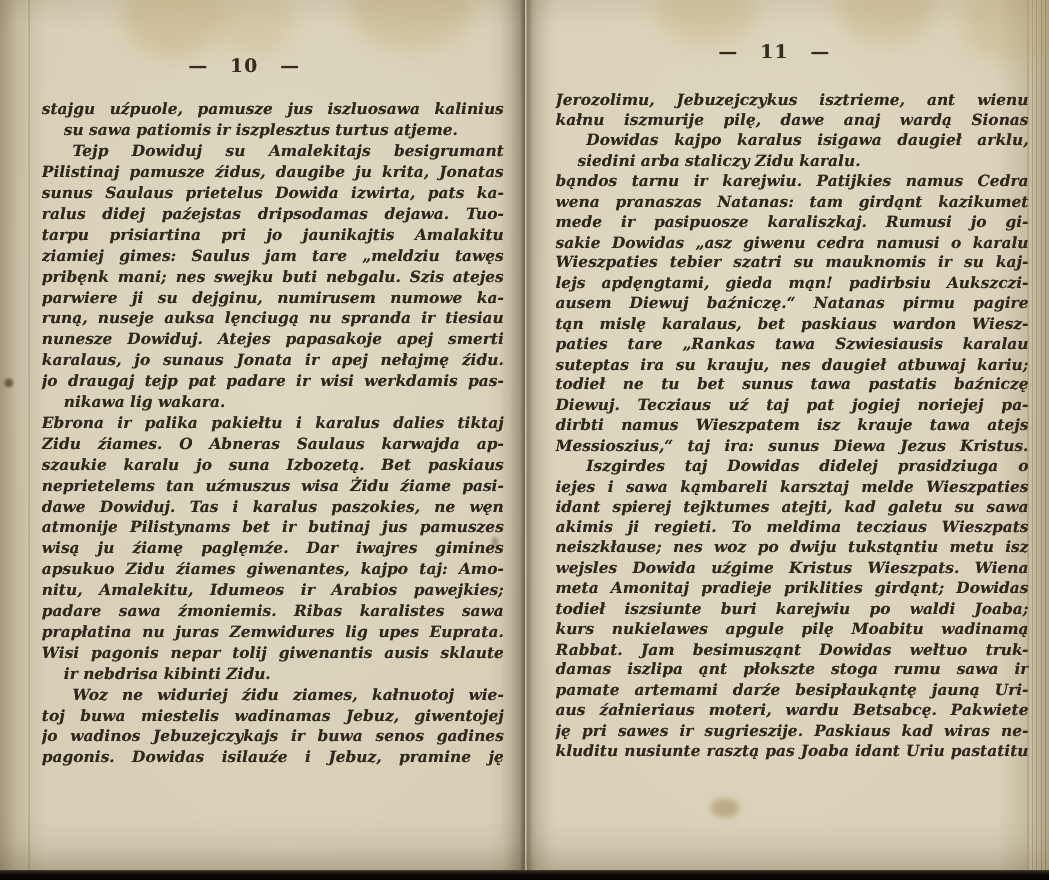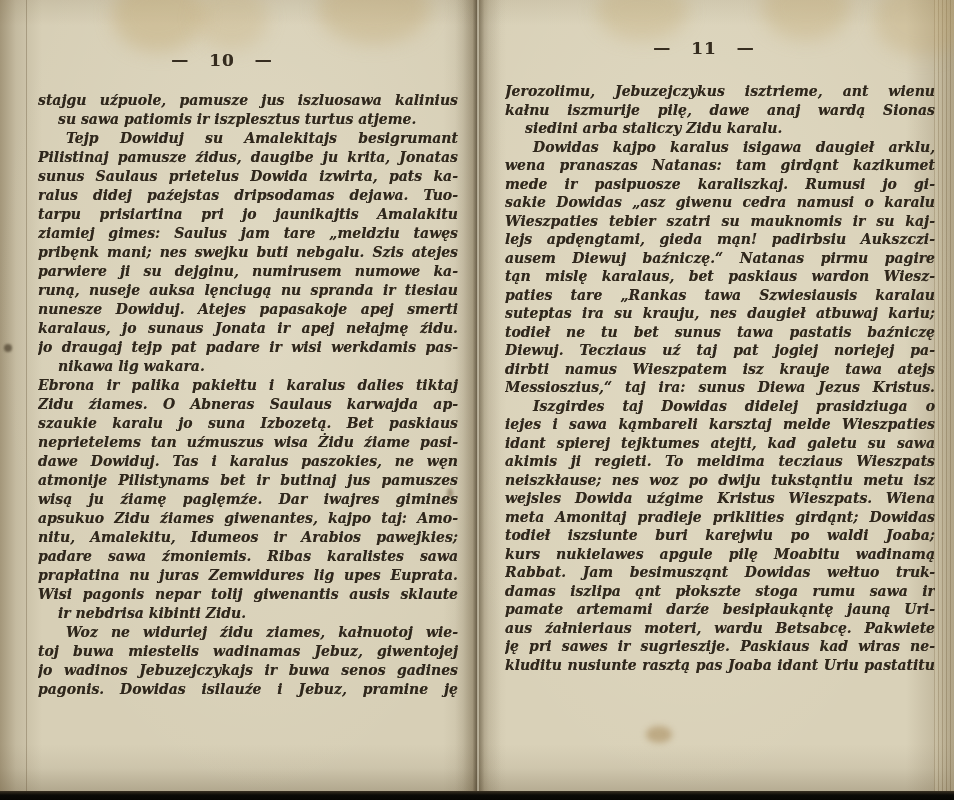--- a/index.html
+++ b/index.html
@@ -144,22 +144,23 @@
       <div class="line indent">Woz ne widuriej źidu ziames, kałnuotoj wie-</div>
       <div class="line">toj buwa miestelis wadinamas Jebuz, giwentojej</div>
       <div class="line">jo wadinos Jebuzejczykajs ir buwa senos gadines</div>
       <div class="line">pagonis. Dowidas isilauźe i Jebuz, pramine ję</div>
     </div>
 
   <div class="col col-right">
 
   <div class="line">Jerozolimu, Jebuzejczykus isztrieme, ant wienu</div>
       <div class="line">kałnu iszmurije pilę, dawe anaj wardą Sionas</div>
+      <div class="line indent">Dowidas kajpo karalus isigawa daugieł arklu,</div>
       <div class="line par-end">siedini arba staliczy Zidu karalu.</div>
-      <div class="line indent">Dowidas kajpo karalus isigawa daugieł arklu,</div>
+      <div class="line">bąndos tarnu ir karejwiu. Patijkies namus Cedra</div>
       <div class="line">wena pranaszas Natanas: tam girdąnt kazikumet</div>
       <div class="line">mede ir pasipuosze karaliszkaj. Rumusi jo gi-</div>
       <div class="line">sakie Dowidas „asz giwenu cedra namusi o karalu</div>
       <div class="line">Wieszpaties tebier szatri su mauknomis ir su kaj-</div>
       <div class="line">lejs apdęngtami, gieda mąn! padirbsiu Aukszczi-</div>
       <div class="line">ausem Diewuj baźniczę.“ Natanas pirmu pagire</div>
       <div class="line">tąn mislę karalaus, bet paskiaus wardon Wiesz-</div>
       <div class="line">paties tare „Rankas tawa Szwiesiausis karalau</div>
       <div class="line">suteptas ira su krauju, nes daugieł atbuwaj kariu;</div>
       <div class="line">todieł ne tu bet sunus tawa pastatis baźniczę</div>

